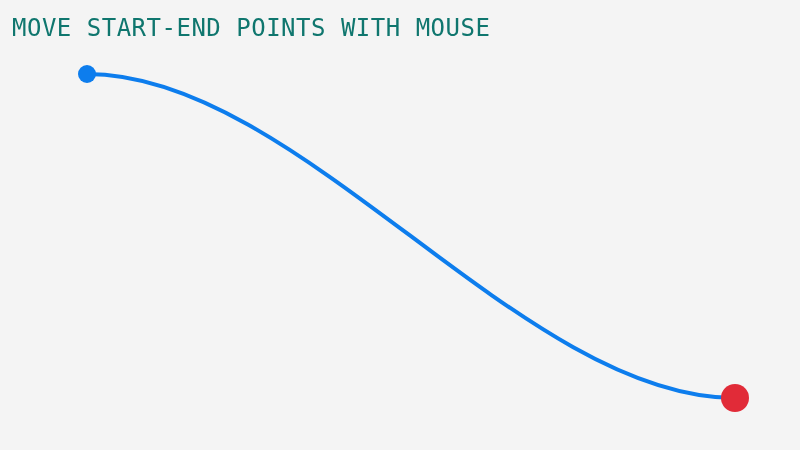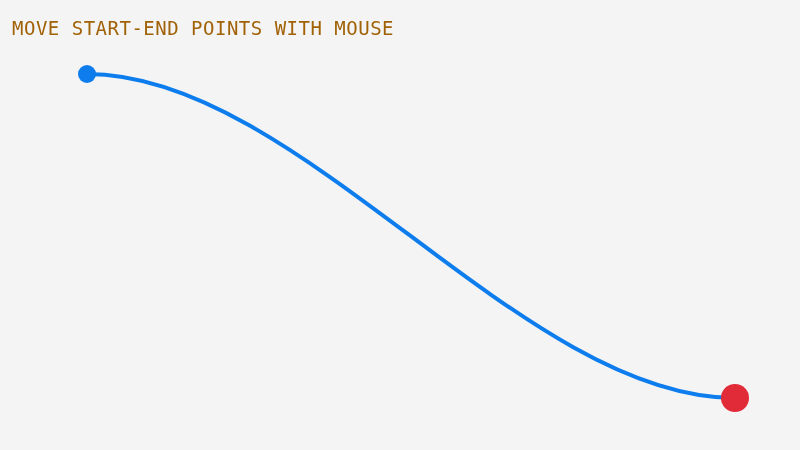--- a/index.html
+++ b/index.html
@@ -57,15 +57,15 @@
 
     <rect x="0" y="0" width="800" height="450" fill="#f4f4f4"></rect>
 
     <path id="bezier-curve" fill="none" stroke="#0d7ded" stroke-width="4" stroke-linecap="round" stroke-linejoin="round" d="M 87 74 C 300 74, 521 398, 735 398"></path>
 
     <circle id="start-handle" class="handle" cx="87" cy="74" r="9" fill="#0d7ded"></circle>
 
     <circle id="end-handle" class="handle" cx="735" cy="398" r="14" fill="#e12b38"></circle>
   </svg>
 
-  <h1 id="title" style="left: 12px; top: 17px; color: #a16207; font-size: 19px;">MOVE START-END POINTS WITH MOUSE</h1>
+  <h1 id="title" style="left: 12px; top: 17px; color: #0f766e; font-size: 24px;">MOVE START-END POINTS WITH MOUSE</h1>
 
 </div>
 
 </body></html>

